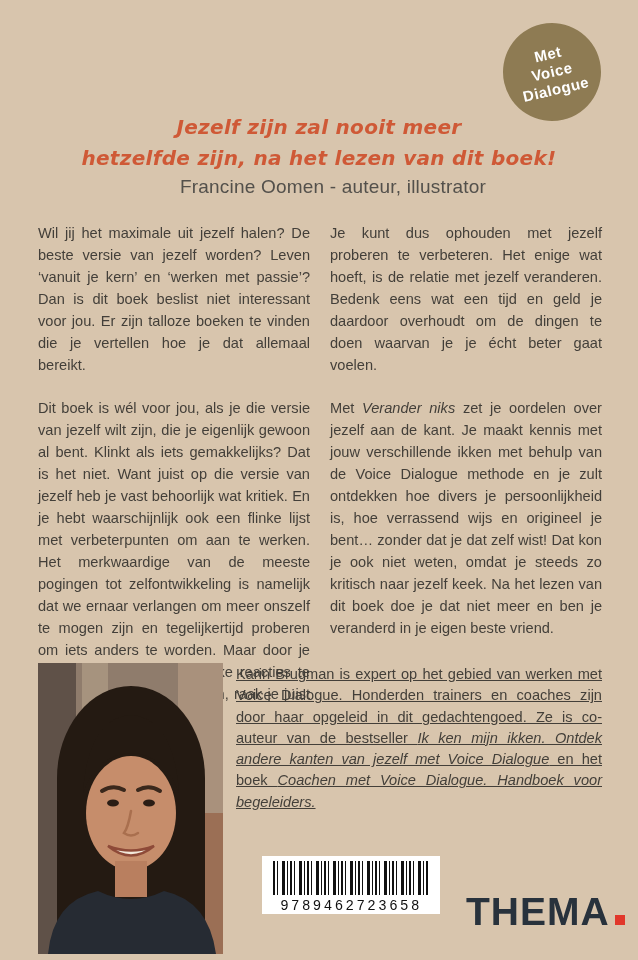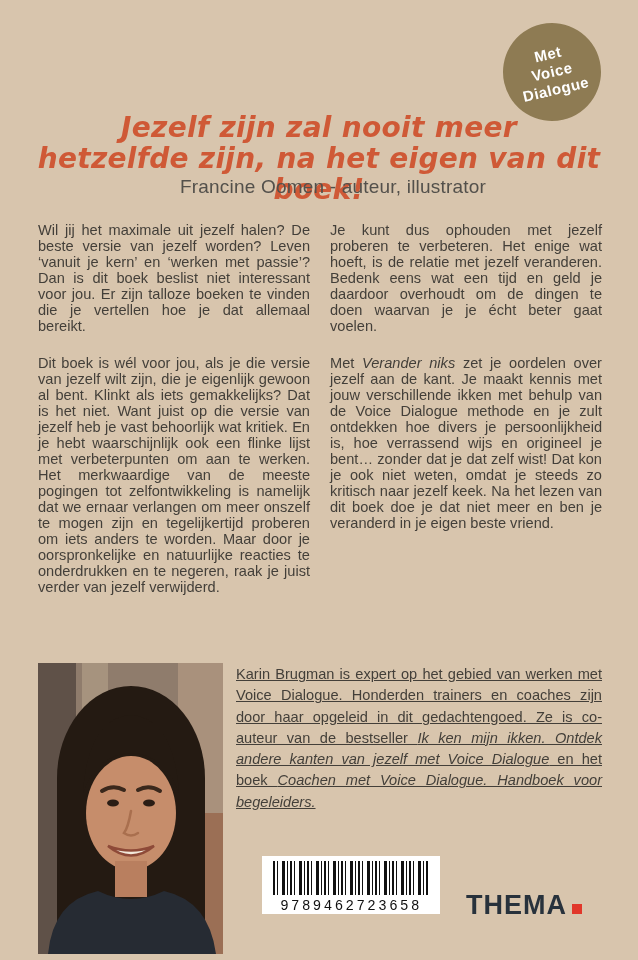--- a/index.html
+++ b/index.html
@@ -31,40 +31,40 @@
     letter-spacing:.5px;
   }
 
   
   .headline {
     position:absolute; left:0; top:112px; width:100%;
     text-align:center;
     font-family:"DejaVu Sans", sans-serif;
     font-style:italic;
     font-weight:bold;
-    font-size:28px;
+    font-size:20px;
     line-height:31px;
     color:#cf5936;
     letter-spacing:.3px;
   }
   .byline {
     position:absolute; left:0; top:176px; width:100%;
     text-align:center;
     font-size:19px;
     font-weight:500;
     color:#53504b;
     letter-spacing:.2px;
     padding-left:28px;
   }
 
   
   .col {
     position:absolute; top:222px; width:272px;
     font-size:14.6px;
-    line-height:16px;
+    line-height:22px;
     text-align:justify;
     color:#433f39;
   }
   .col-left  { left:38px; }
   .col-right { left:330px; }
   .col p { margin-bottom:21px; }
   .it { font-style:italic; }
 
   
   .author-photo {
@@ -106,21 +106,21 @@
   }
 
   
   .publisher {
     position:absolute; left:466px; top:890px;
     display:flex; align-items:baseline;
   }
   .publisher .name {
     font-family:"Liberation Sans", sans-serif;
     font-weight:bold;
-    font-size:27px;
+    font-size:39px;
     letter-spacing:1px;
     color:#28323c;
   }
   .publisher .dot {
     display:inline-block;
     width:10px; height:10px;
     background:#e1372a;
     margin-left:5px;
   }
 </style>
@@ -130,21 +130,21 @@
 <div class="cover">
 
   <div class="badge">
     <span>Met</span>
     <span>Voice</span>
     <span>Dialogue</span>
   </div>
 
   <div class="headline">
     <div>Jezelf zijn zal nooit meer</div>
-    <div>hetzelfde zijn, na het eigen van dit boek!</div>
+    <div>hetzelfde zijn, na het lezen van dit boek!</div>
   </div>
   <div class="byline">Francine Oomen - auteur, illustrator</div>
 
   <div class="col col-left">
     <p>Wil jij het maximale uit jezelf halen? De beste versie van jezelf worden? Leven ‘vanuit je kern’ en ‘werken met passie’? Dan is dit boek beslist niet interessant voor jou. Er zijn talloze boeken te vinden die je vertellen hoe je dat allemaal bereikt.</p>
     <p>Dit boek is wél voor jou, als je die versie van jezelf wilt zijn, die je eigenlijk gewoon al bent. Klinkt als iets gemakkelijks? Dat is het niet. Want juist op die versie van jezelf heb je vast behoorlijk wat kritiek. En je hebt waarschijnlijk ook een flinke lijst met verbeterpunten om aan te werken. Het merkwaardige van de meeste pogingen tot zelfontwikkeling is namelijk dat we ernaar verlangen om meer onszelf te mogen zijn en tegelijkertijd proberen om iets anders te worden. Maar door je oorspronkelijke en natuurlijke reacties te onderdrukken en te negeren, raak je juist verder van jezelf verwijderd.</p>
   </div>
 
   <div class="col col-right">
     <p>Je kunt dus ophouden met jezelf proberen te verbeteren. Het enige wat hoeft, is de relatie met jezelf veranderen. Bedenk eens wat een tijd en geld je daardoor overhoudt om de dingen te doen waarvan je je écht beter gaat voelen.</p>

